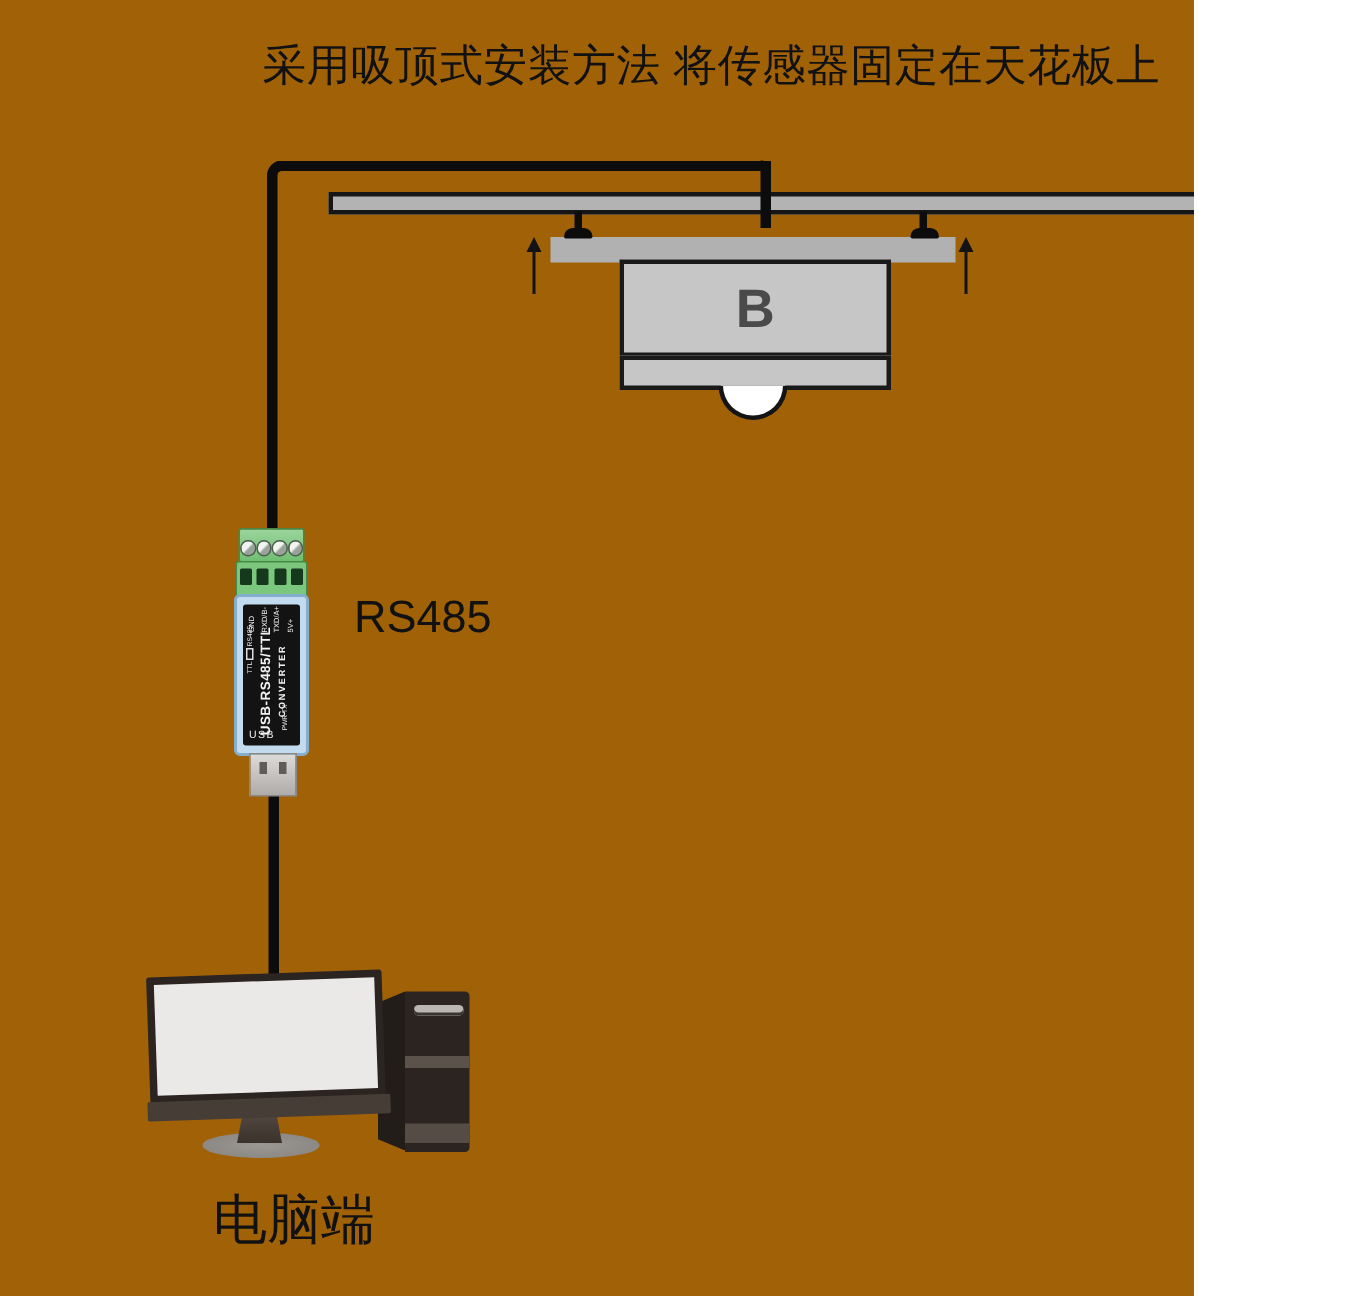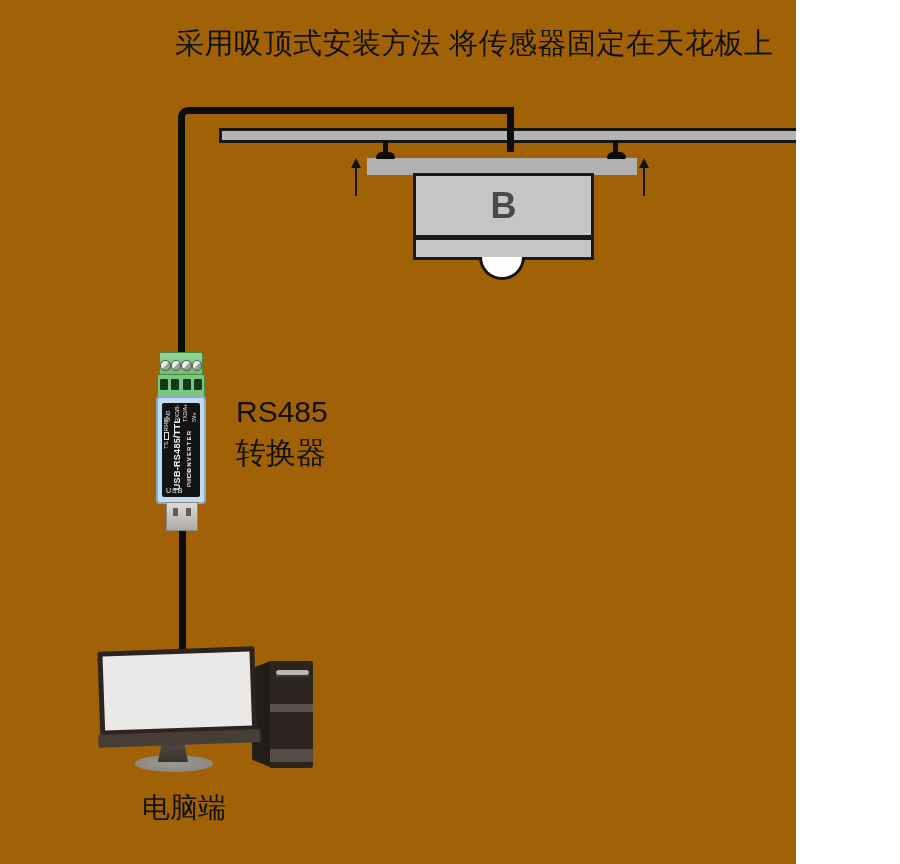--- a/index.html
+++ b/index.html
@@ -90,21 +90,21 @@
   .tower-band2{left:270px;top:749px;width:43px;height:13px;background:#544c45;}
   .monitor{left:99px;top:649px;width:157px;height:96px;transform:rotate(-2deg);z-index:2;}
   .monitor-frame{position:absolute;left:0;top:0;width:157px;height:84px;background:var(--monitor-dark,#2b2420);
     border-radius:2px;}
   .monitor-screen{position:absolute;left:5px;top:5px;width:147px;height:74px;background:var(--screen,#ebe9e7);}
   .monitor-chin{position:absolute;left:-2px;top:83px;width:162px;height:13px;background:#463d36;border-radius:1px;}
   .stand-neck{left:158px;top:743px;width:30px;height:19px;background:linear-gradient(180deg,#524740,#3a322c);
     clip-path:polygon(12% 0,88% 0,100% 100%,0 100%);z-index:2;}
   .stand-base{left:135px;top:755px;width:78px;height:17px;border-radius:50%;
     background:radial-gradient(ellipse at center,#9a9794,#87847f);z-index:1;}
-  .computer-caption{left:142px;top:789px;font-size:28px;white-space:nowrap;}
+  .computer-caption{left:142px;top:789px;font-size:36px;white-space:nowrap;}
 </style>
 </head>
 <body>
 
 <div class="canvas">
 
   <div class="abs title">采用吸顶式安装方法 将传感器固定在天花板上</div>
 
   <div class="abs cable-L"></div>
   <div class="abs cable-drop"></div>
@@ -163,21 +163,20 @@
       <span class="vtext status-line">PWR TX</span>
       <span class="port-label">USB</span>
     </div>
     <div class="abs usb-plug">
       <span class="usb-contact" style="left:6px;"></span>
       <span class="usb-contact" style="right:6px;"></span>
     </div>
   </div>
   <div class="abs conv-caption">
     <div>RS485</div>
-    <div>转换器</div>
   </div>
 
   <div class="abs tower-side"></div>
   <div class="abs tower-front"></div>
   <div class="abs tower-slot"></div>
   <div class="abs tower-band"></div>
   <div class="abs tower-band2"></div>
   <div class="abs stand-base"></div>
   <div class="abs stand-neck"></div>
   <div class="abs monitor">

